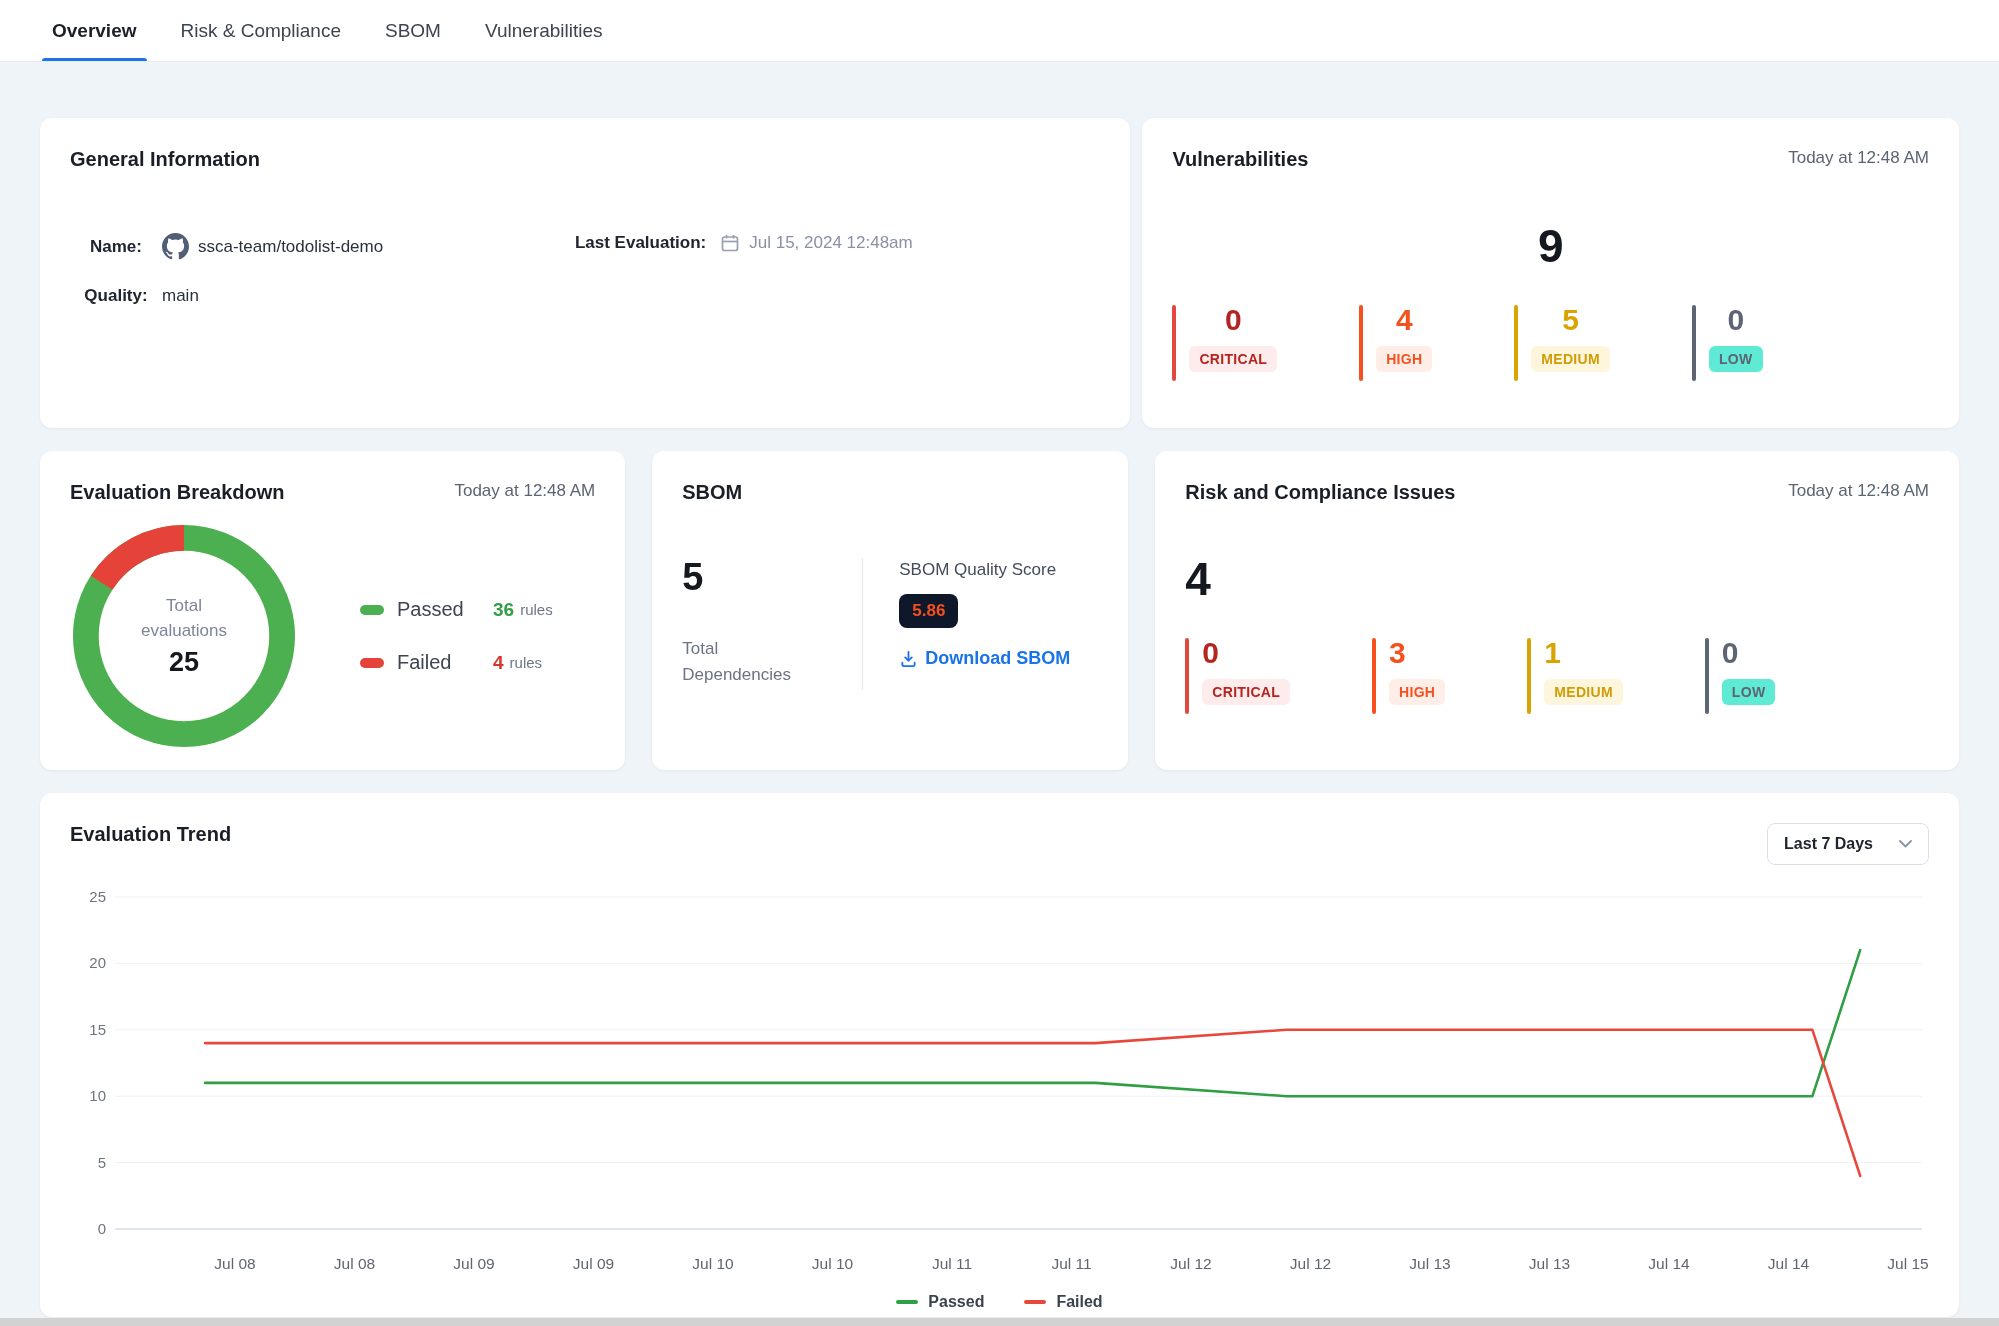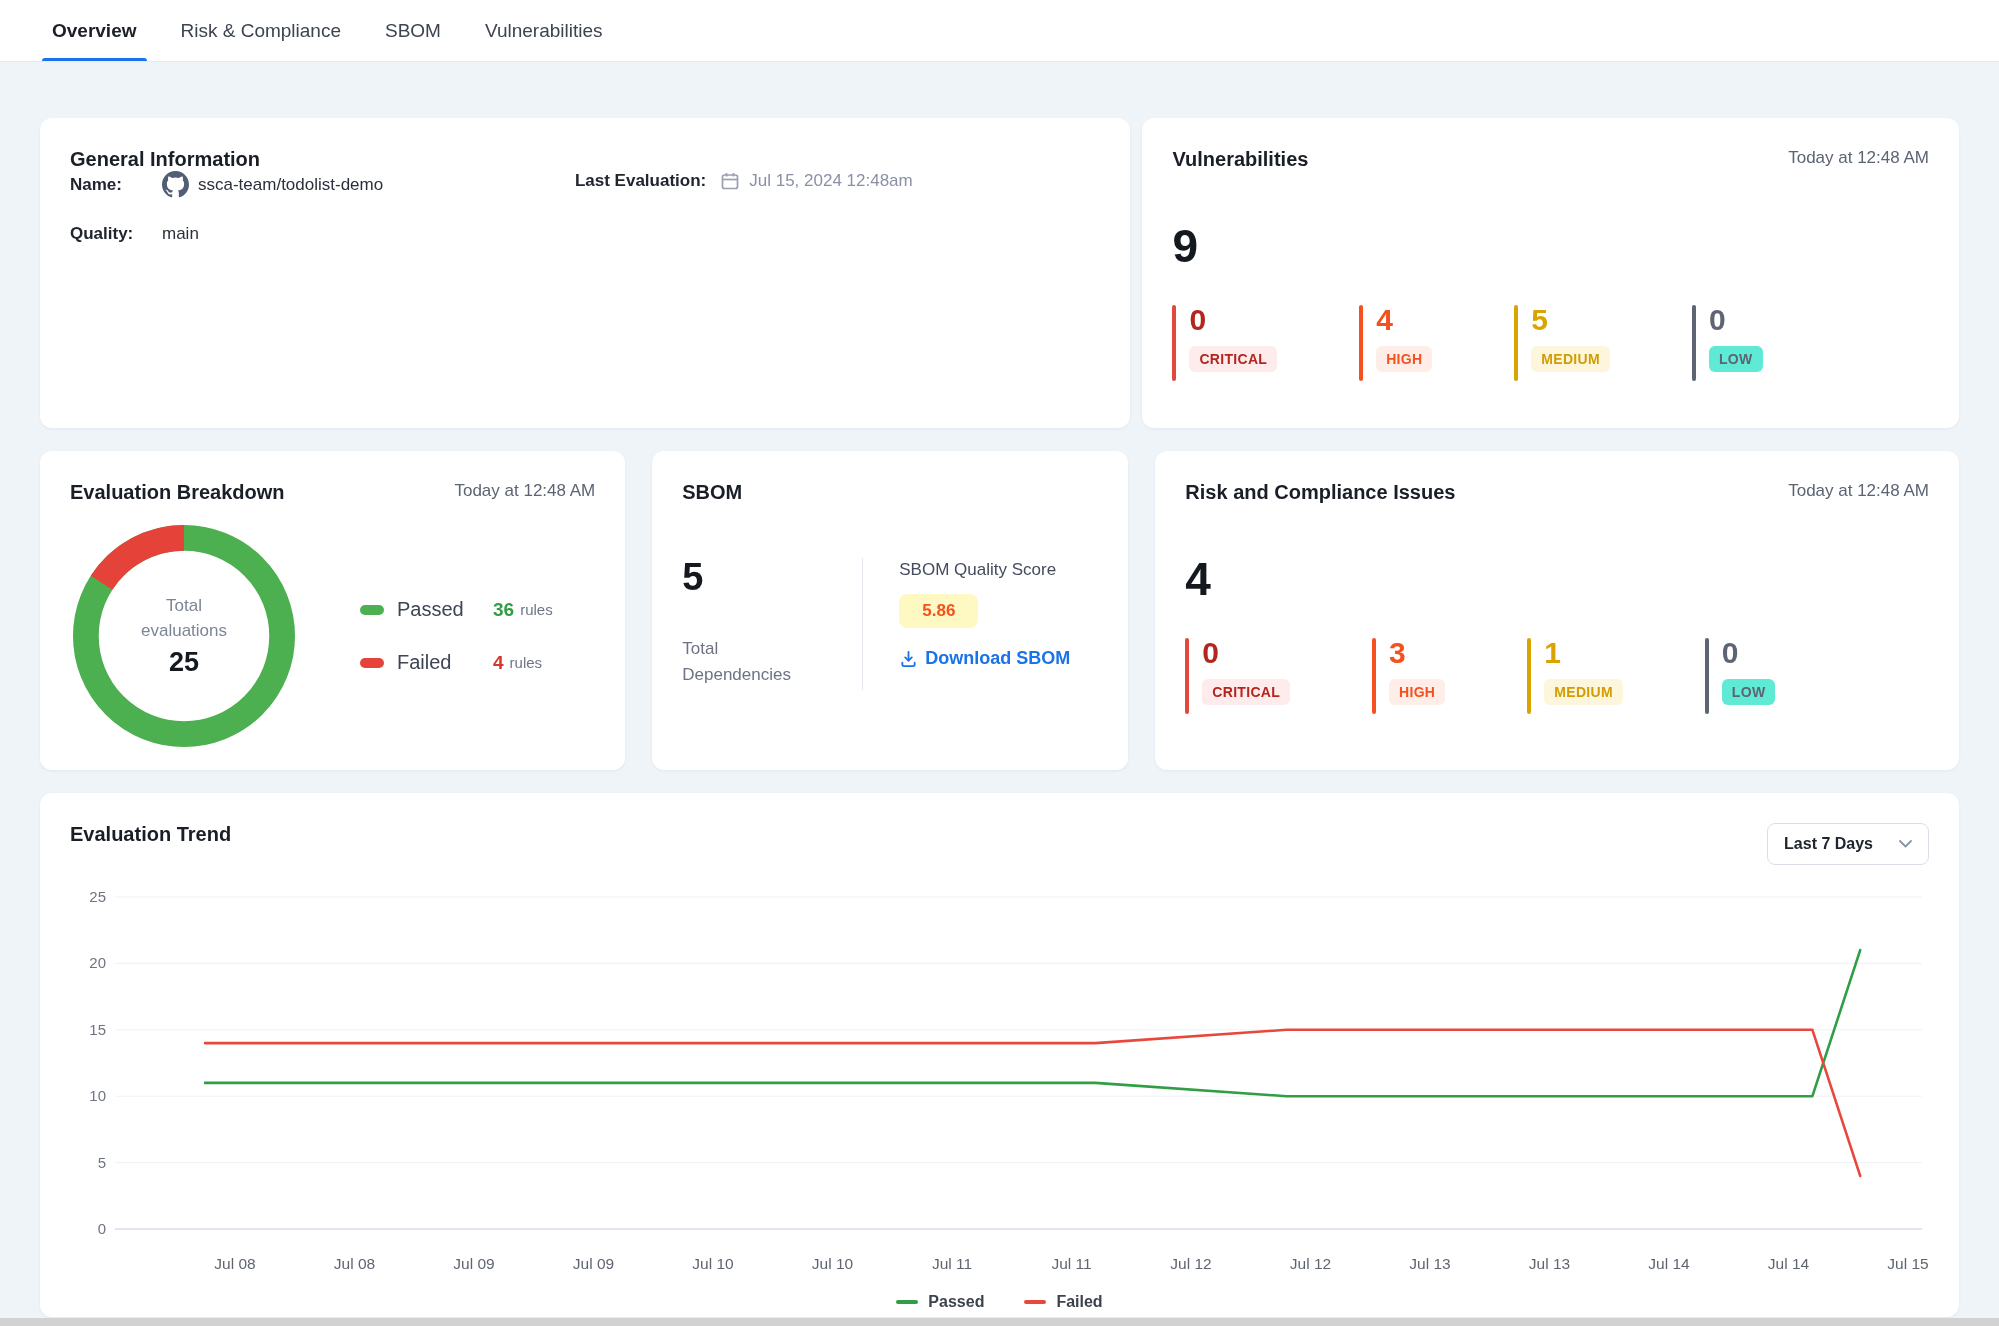--- a/index.html
+++ b/index.html
@@ -37,30 +37,30 @@
   .row { display:grid; }
   .row + .row { margin-top:23px; }
   .row1 { grid-template-columns:1091fr 817fr; gap:12px; }
   .row2 { grid-template-columns:595fr 484fr 817fr; gap:27px; }
   .row3 { grid-template-columns:1fr; }
   .card {
     background:#ffffff; border-radius:12px;
     box-shadow:0 1px 3px rgba(20,30,55,.06);
     padding:30px;
   }
-  .row1 .card { height:310px; }
+  .row1 .card { height:310px;text-align:center; }
   .row2 .card { height:319px; }
   .row3 .card { height:524px; }
 
   .card-head { display:flex; justify-content:space-between; align-items:flex-start; }
   .card-title { font-size:20px; font-weight:700; color:#191e27; }
   .timestamp { font-size:17px; color:#5b6472; }
 
   
-  .gi-body { display:flex; }
+  .gi-body { display:flex; margin-top:62px; }
   .gi-left { width:49%; }
   .field { display:flex; align-items:center; font-size:17px; }
   .field + .field { margin-top:26px; }
   .flabel { font-weight:700; color:#20252f; width:92px; flex:0 0 auto; }
   .flabel.wide { width:auto; margin-right:14px; }
   .fvalue { color:#2b313c; }
   .fvalue.muted { color:#8a90a6; }
   .icn { display:inline-flex; margin-right:9px; flex:0 0 auto; }
 
   
@@ -108,22 +108,22 @@
 
   
   .sbom-body { display:flex; margin-top:54px; }
   .sbom-left { width:180px; flex:0 0 auto; }
   .sbom-total { font-size:38px; font-weight:800; color:#14181f; line-height:1; }
   .sbom-total-label { font-size:17px; color:#6b7384; margin-top:40px; width:140px; line-height:1.5; }
   .sbom-divider { border-left:1px solid #e4e7ee; height:132px; margin:0 36px 0 0; }
   .sbom-right { padding-top:2px; }
   .sbom-score-label { font-size:17px; color:#434b5c; }
   .sbom-score-badge {
-    display:inline-block; margin-top:14px; padding:7px 23px; border-radius:8px;
-    background:#fef9c3; color:#f4511e; font-weight:700; font-size:17px;
+    display:inline-block; margin-top:14px; padding:7px 13px; border-radius:8px;
+    background:#0f172a; color:#f4511e; font-weight:700; font-size:17px;
   }
   .sbom-download {
     display:flex; align-items:center; gap:7px; margin-top:20px;
     color:#1a73e8; font-size:18px; font-weight:700; cursor:pointer; text-decoration:none;
   }
 
   
   .range-select {
     display:flex; align-items:center; gap:26px;
     border:1px solid #d9dee8; border-radius:8px;

